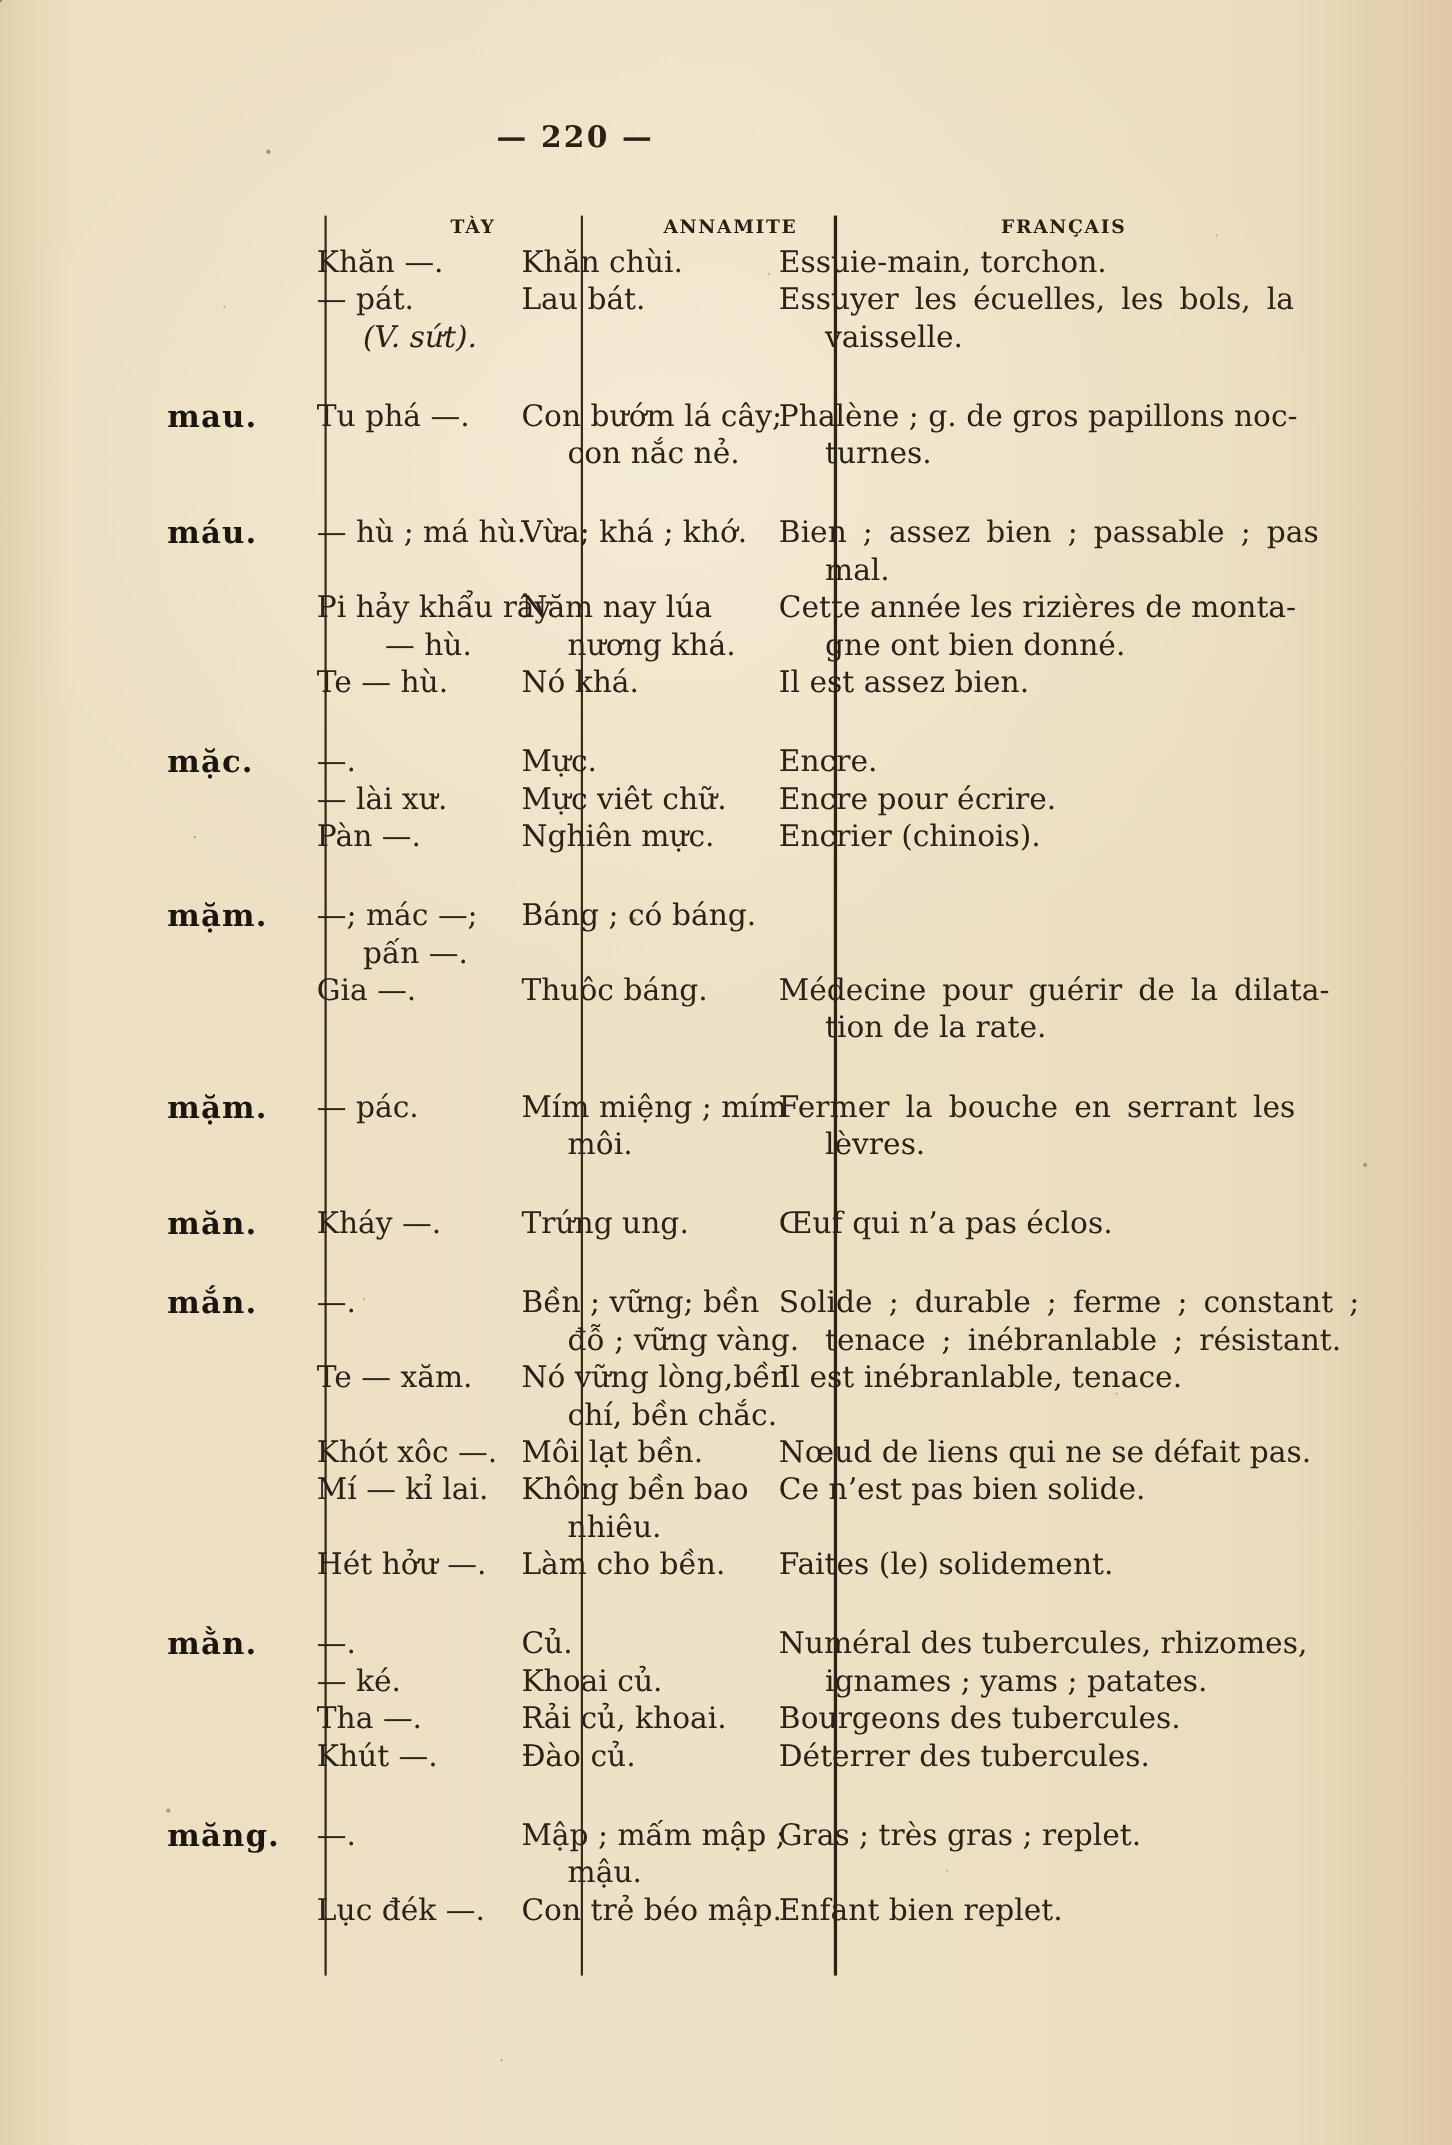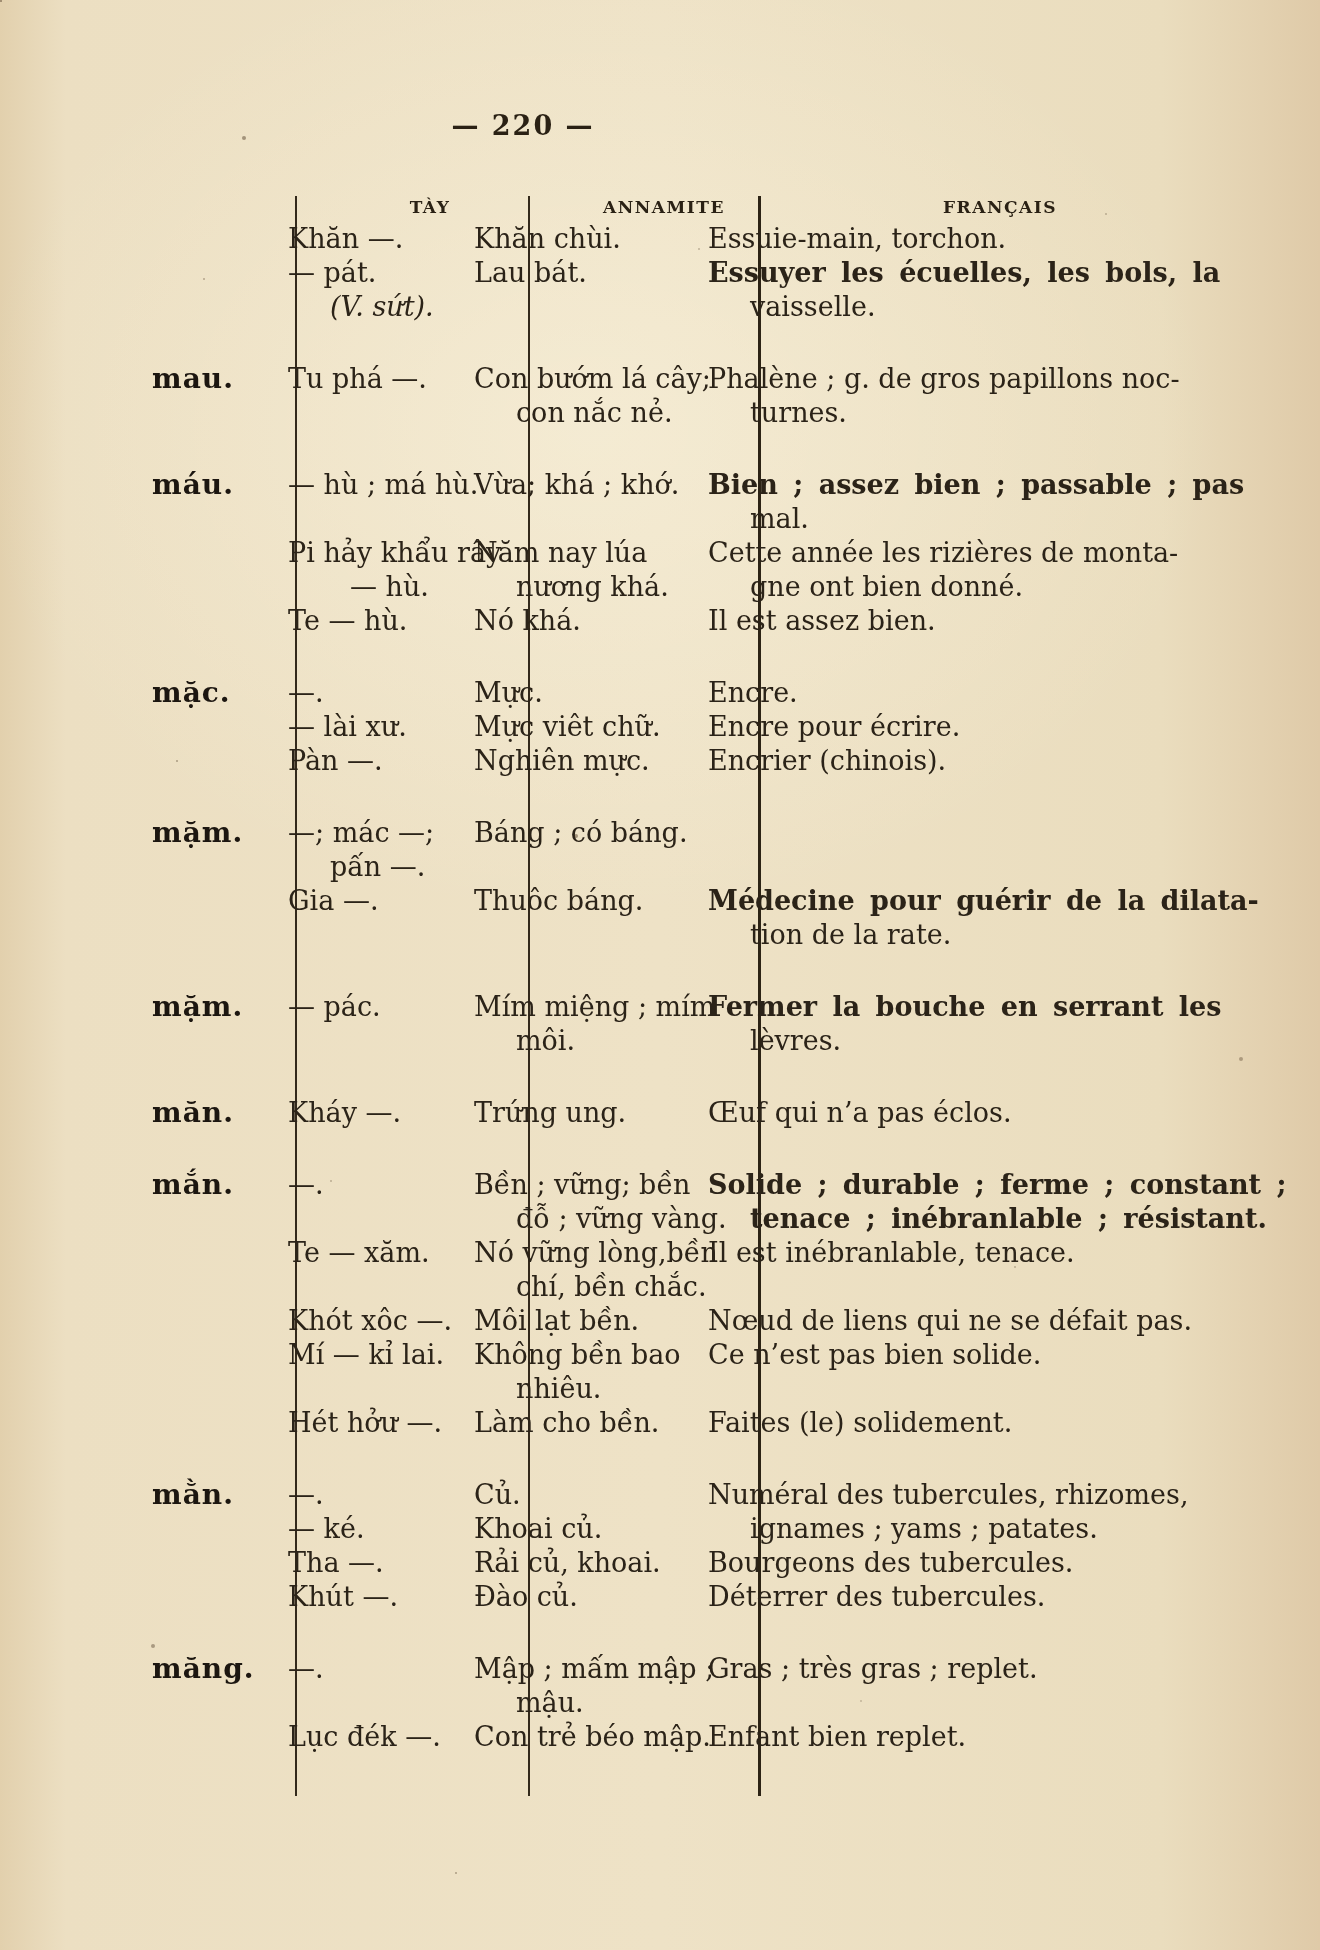--- a/index.html
+++ b/index.html
@@ -27,38 +27,38 @@
     position:absolute;top:110px;left:0;width:1046px;text-align:center;
     font-size:27px;letter-spacing:2px;font-weight:bold;color:#2a2114;
   }
   .rule{position:absolute;top:196px;height:1600px;background:#33291b;}
   .rule1{left:295px;width:2px;}
   .rule2{left:528px;width:2px;}
   .rule3{left:758px;width:3px;background:#2c2315;}
   .hdr{position:absolute;top:197px;font-size:17px;font-weight:bold;letter-spacing:1.5px;text-align:center;color:#2a2114;}
   .hdr-tay{left:296px;width:268px;}
   .hdr-ann{left:530px;width:268px;}
-  .hdr-fr{left:792px;width:348px;padding-left:34px;}
+  .hdr-fr{left:759px;width:348px;padding-left:34px;}
   #table-body{position:absolute;top:222px;left:0;width:1240px;}
   .group{display:flex;align-items:flex-start;margin-top:38px;}
   .group:first-child{margin-top:0;}
   .gh{
     width:270px;box-sizing:border-box;padding-left:152px;flex:none;
     font-weight:bold;font-size:28px;line-height:34px;letter-spacing:1px;color:#1c1610;
   }
   .rows{flex:1;}
   .row{display:flex;align-items:flex-start;}
   .cell{box-sizing:border-box;flex:none;}
   .cell.t{width:184px;padding-left:18px;}
   .cell.a{width:230px;padding-left:20px;}
   .cell.f{width:470px;padding-left:24px;}
   .line{font-size:27px;line-height:34px;white-space:nowrap;}
   .line.ind{padding-left:42px;}
   .line.ind2{padding-left:62px;}
-  .line.sp{word-spacing:6px;font-weight:bold;}
+  .line.sp{word-spacing:6px;}
   .line.it{font-style:italic;}
 </style>
 </head>
 <body>
 
 <div class="page">
   <div class="pageno">— 220 —</div>
 
   <div class="rule rule1"></div>
   <div class="rule rule2"></div>

